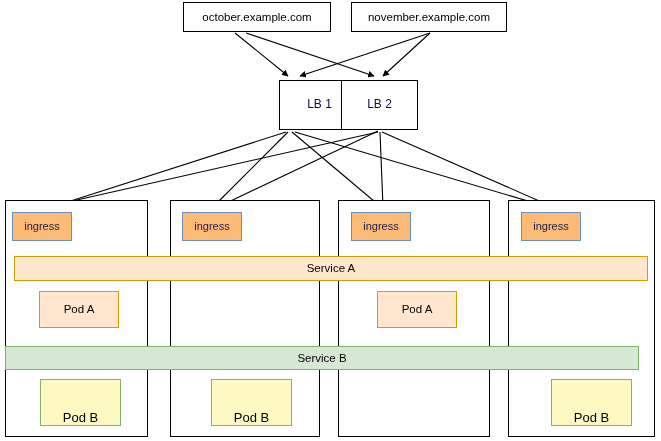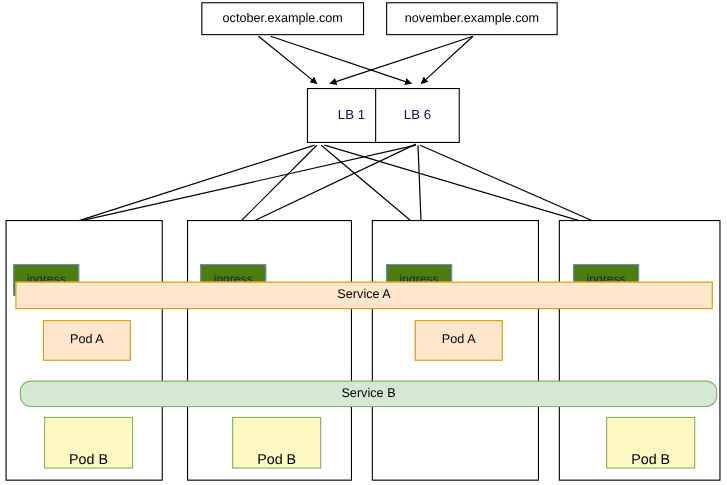--- a/index.html
+++ b/index.html
@@ -45,25 +45,24 @@
     background: #ffffff;
     border: 1.6px solid #000000;
     color: #0a0a55;
     font-size: 12px;
   }
   .node-box {
     background: #ffffff;
     border: 1.3px solid #000000;
   }
   .ingress-box {
-    background: #4d7c0f;
+    background: #fdba74;
     border: 1.2px solid #6c8ebf;
     color: #16214d;
     font-size: 11px;
-    margin-top: 28px;
   }
   .service-a {
     background: #ffe6cc;
     border: 1.2px solid #d79b00;
     font-size: 11.5px;
   }
   .pod-a {
     background: #ffe6cc;
     border: 1.4px solid #d79b00;
     font-size: 11.5px;
@@ -118,21 +117,21 @@
     <span>november.example.com</span>
   </div>
   <div class="box domain-box" style="left: 183px; top: 2px; width: 148px; height: 30px;">
     <span>october.example.com</span>
   </div>
 
   <div class="box lb-box" style="left: 251px; top: 80px; width: 81px; height: 50px; margin-left: 28px;">
     <span>LB 1</span>
   </div>
   <div class="box lb-box" style="left: 341px; top: 80px; width: 77px; height: 50px;">
-    <span>LB 6</span>
+    <span>LB 2</span>
   </div>
 
   <div class="box node-box" style="left: 5px; top: 200px; width: 143px; height: 237px;"></div>
   <div class="box node-box" style="left: 170px; top: 200px; width: 150px; height: 237px;"></div>
   <div class="box node-box" style="left: 338px; top: 200px; width: 152px; height: 237px;"></div>
   <div class="box node-box" style="left: 508px; top: 200px; width: 147px; height: 237px;"></div>
 
   <div class="box ingress-box" style="left: 12px; top: 212px; width: 60px; height: 29px;">
     <span>ingress</span>
   </div>
@@ -142,21 +141,21 @@
   <div class="box ingress-box" style="left: 351px; top: 212px; width: 60px; height: 29px;">
     <span>ingress</span>
   </div>
   <div class="box ingress-box" style="left: 521px; top: 212px; width: 60px; height: 29px;">
     <span>ingress</span>
   </div>
 
   <div class="box service-a" style="left: 14px; top: 256px; width: 634px; height: 25px; text-align: center;">
     <span>Service A</span>
   </div>
-  <div class="box service-b" style="left: 18px; top: 346px; width: 634px; height: 24px; border-radius: 10px;">
+  <div class="box service-b" style="left: 5px; top: 346px; width: 634px; height: 24px;">
     <span>Service B</span>
   </div>
 
   <div class="box pod-a" style="left: 39px; top: 291px; width: 80px; height: 37px;">
     <span>Pod A</span>
   </div>
   <div class="box pod-a" style="left: 377px; top: 291px; width: 80px; height: 37px;">
     <span>Pod A</span>
   </div>
   <div class="box pod-b" style="left: 40px; top: 379px; width: 81px; height: 47px;">

